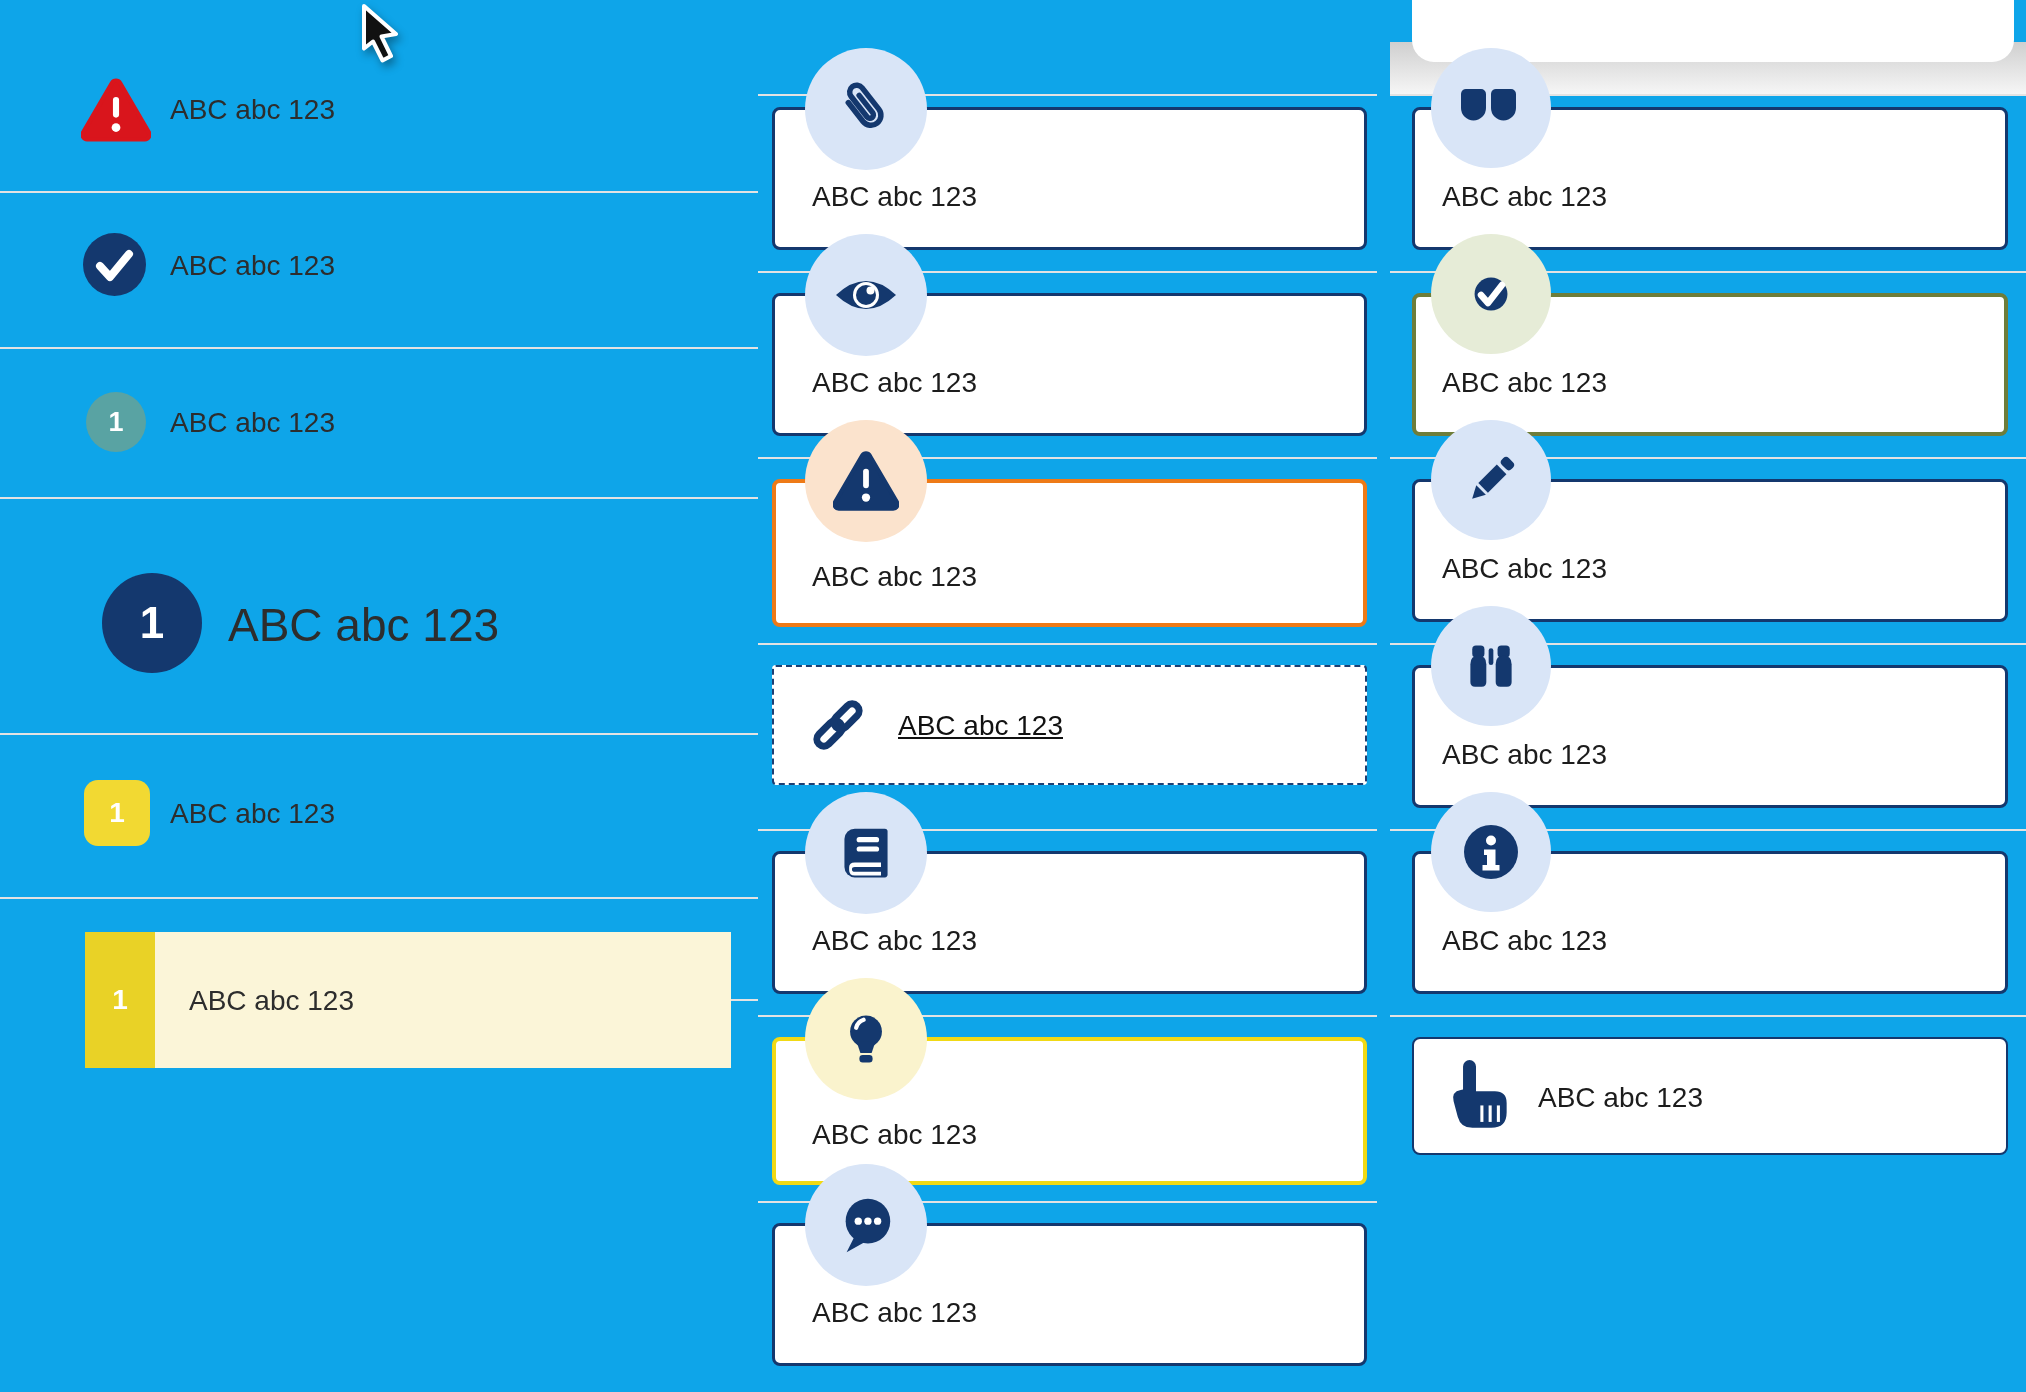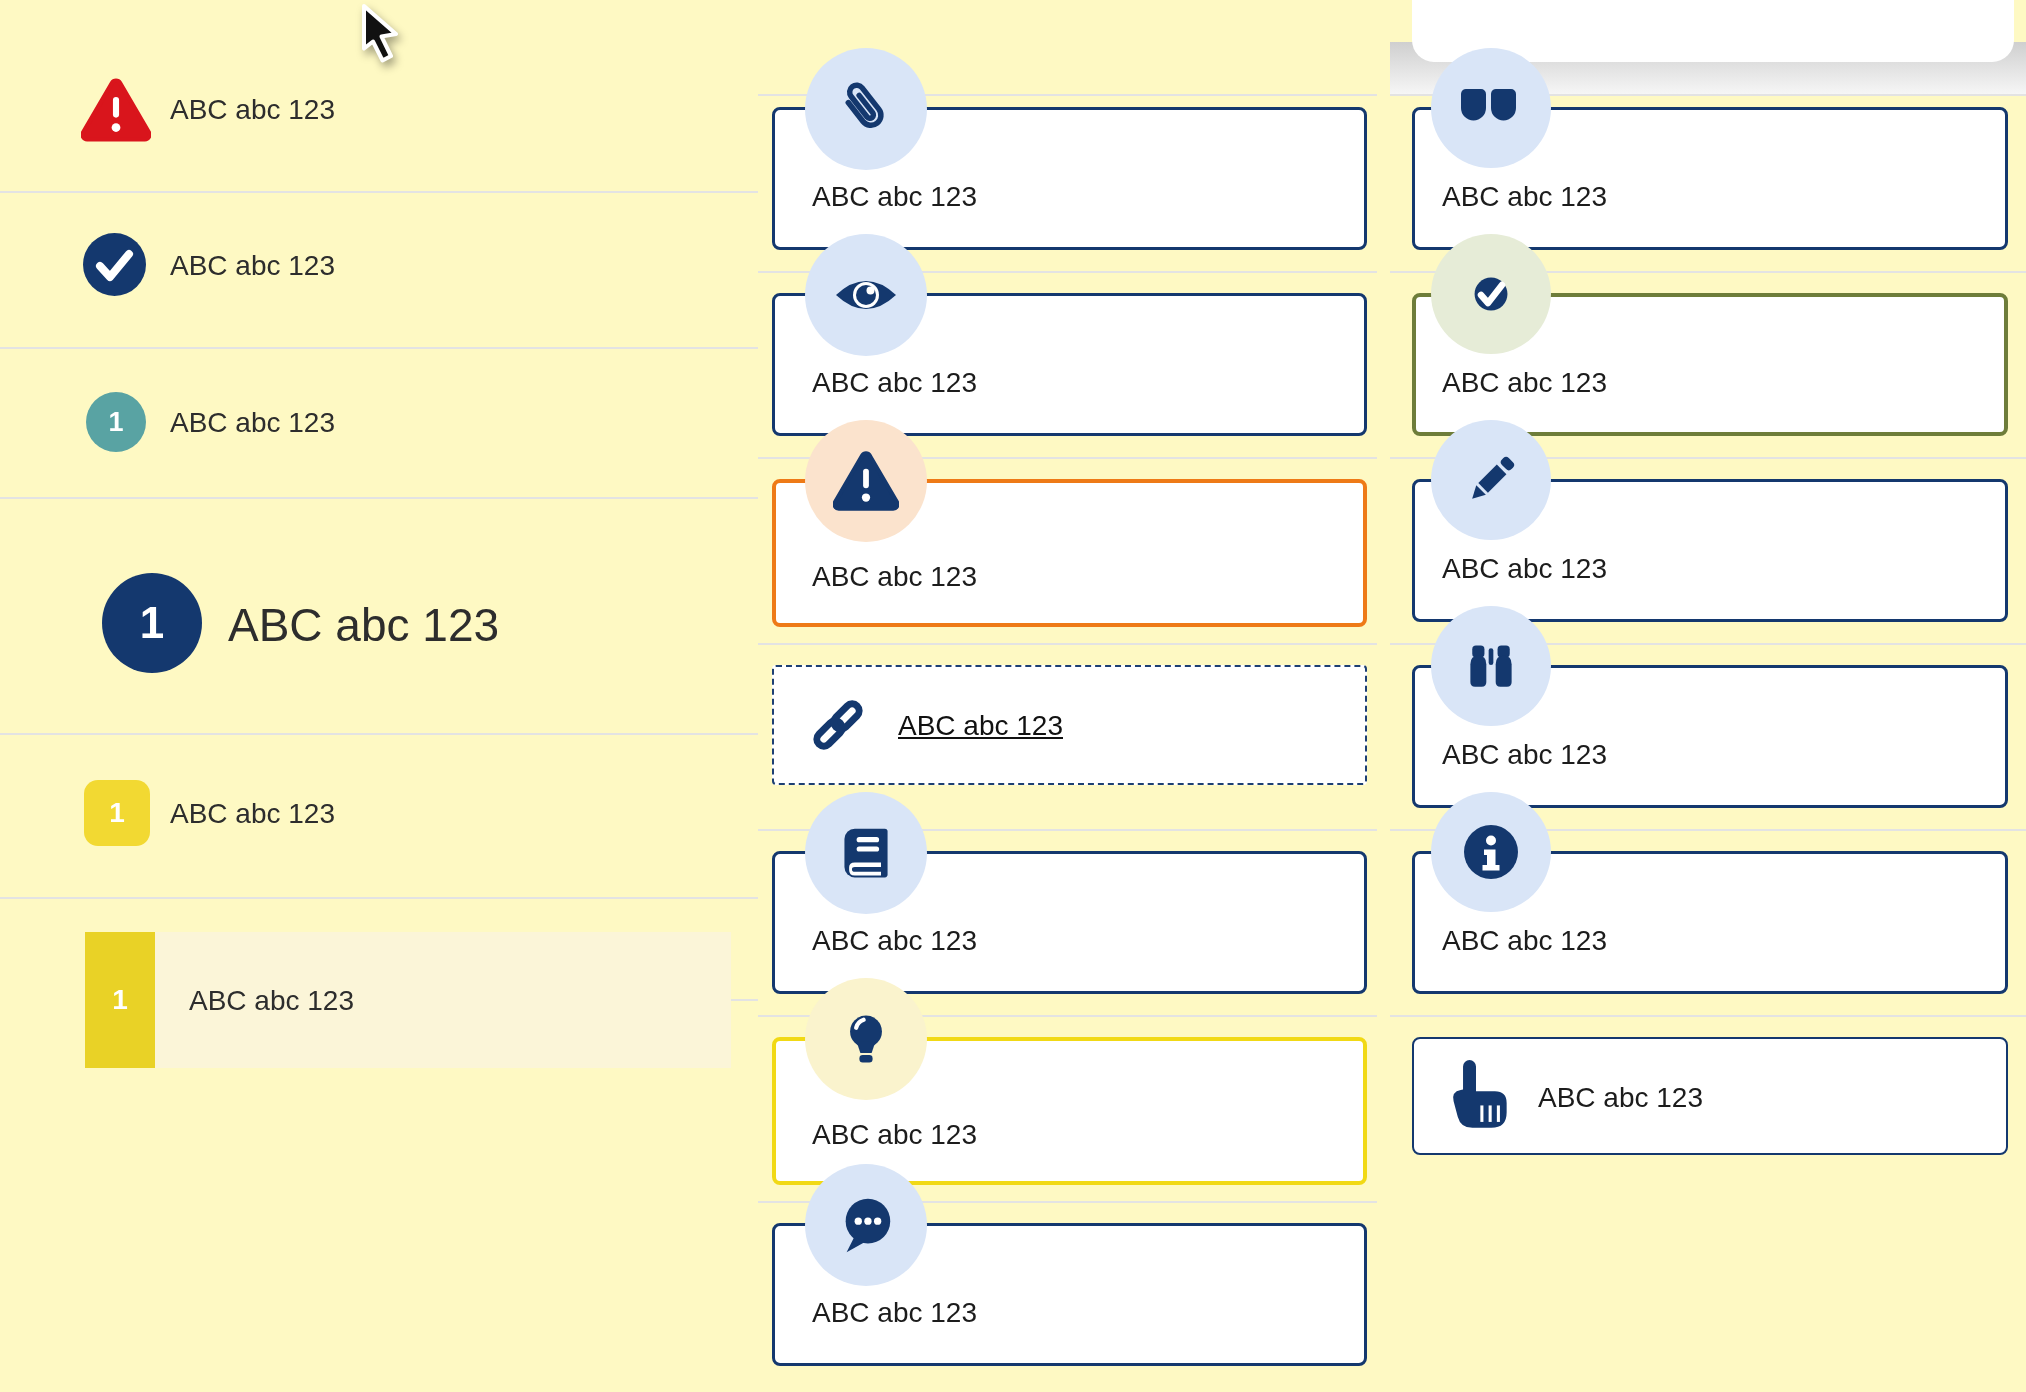--- a/index.html
+++ b/index.html
@@ -1,16 +1,16 @@
 <!DOCTYPE html>
 <html><head>
 <meta charset="utf-8">
 <style>
   html,body{margin:0;padding:0;background:#fff;}
-  .canvas{position:relative;width:2026px;height:1392px;background:#fef9c3;overflow:hidden;
+  .canvas{position:relative;width:2026px;height:1392px;background:#0ea5e9;overflow:hidden;
           font-family:"Liberation Sans","DejaVu Sans",sans-serif;color:#222;}
   .abs{position:absolute;}
   .divider{position:absolute;height:2px;background:#e3e3e3;}
   .row-label{position:absolute;font-size:28px;color:#2d2d2d;white-space:nowrap;}
   .big-label{position:absolute;font-size:46px;color:#2d2d2d;white-space:nowrap;}
   .badge{position:absolute;display:flex;align-items:center;justify-content:center;
          color:#fff;font-weight:bold;}
   .card{position:absolute;background:#fff;border-radius:8px;box-sizing:border-box;}
   .card.navy{border:3px solid #14386e;}
   .card.navy-thin{border:2px solid #14386e;}

